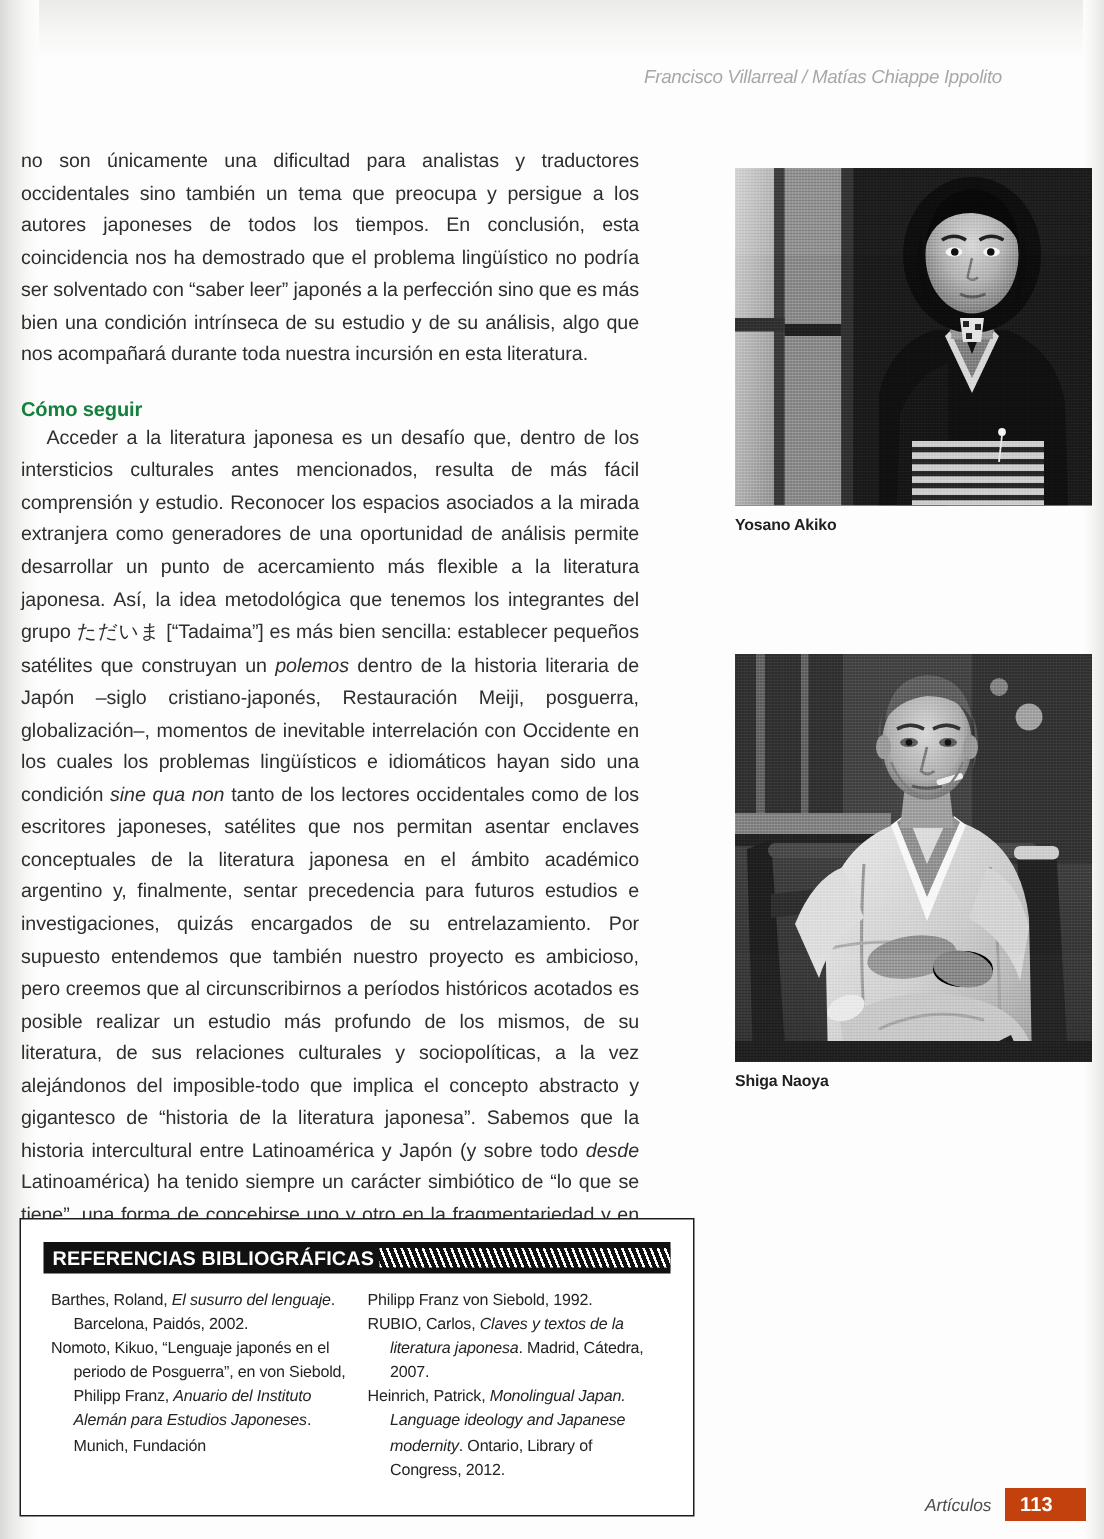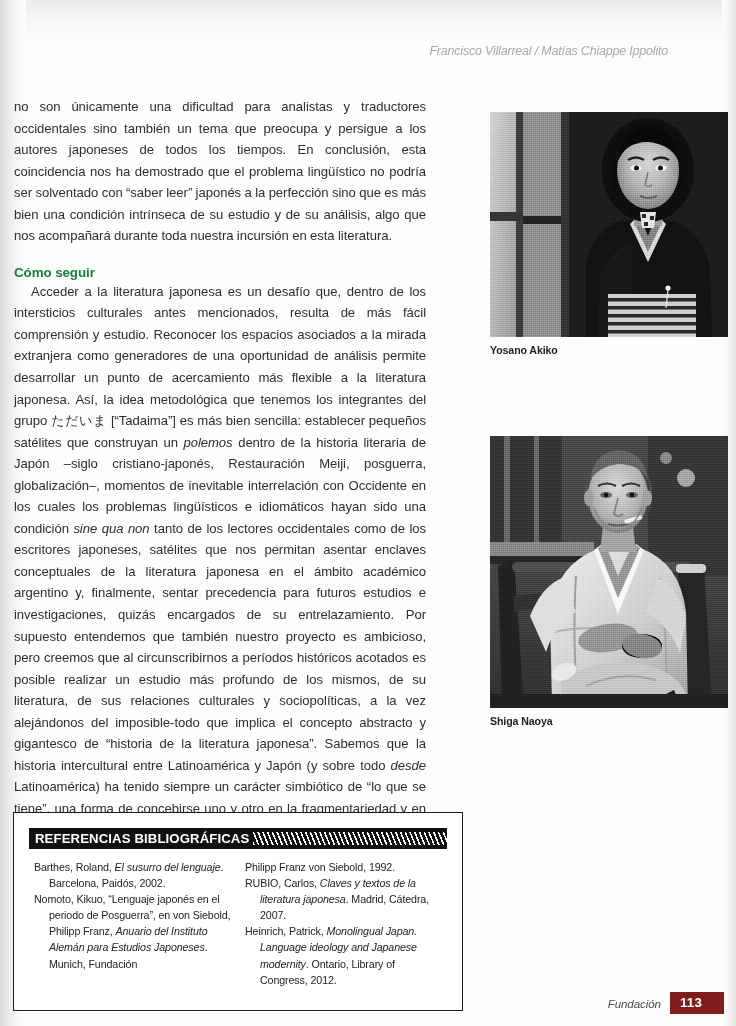--- a/index.html
+++ b/index.html
@@ -183,21 +183,21 @@
     align-items: center;
     gap: 9px;
   }
   #footer-section {
     font-style: italic;
     font-size: 11.6px;
     color: #4d4d4d;
     letter-spacing: -0.1px;
   }
   #footer-page-badge {
-    background: #7f1d1d;
+    background: #c2410c;
     color: #ffffff;
     font-size: 13.3px;
     font-weight: bold;
     padding: 3px 22px 4px 10px;
     letter-spacing: 0.2px;
   }
 </style>
 </head>
 <body>
 
@@ -409,17 +409,17 @@
       </div>
       <div class="ref-col">
         <p class="ref-entry"><span>Philipp Franz von Siebold, 1992.</span></p>
         <p class="ref-entry"><span>RUBIO, Carlos, </span><em>Claves y textos de la literatura japonesa</em><span>. Madrid, Cátedra, 2007.</span></p>
         <p class="ref-entry"><span>Heinrich, Patrick, </span><em>Monolingual Japan. Language ideology and Japanese modernity</em><span>. Ontario, Library of Congress, 2012.</span></p>
       </div>
     </div>
   </section>
 
   <div id="footer">
-    <span id="footer-section">Fundación</span>
+    <span id="footer-section">Artículos</span>
     <span id="footer-page-badge">113</span>
   </div>
 
 </div>
 
 </body></html>

